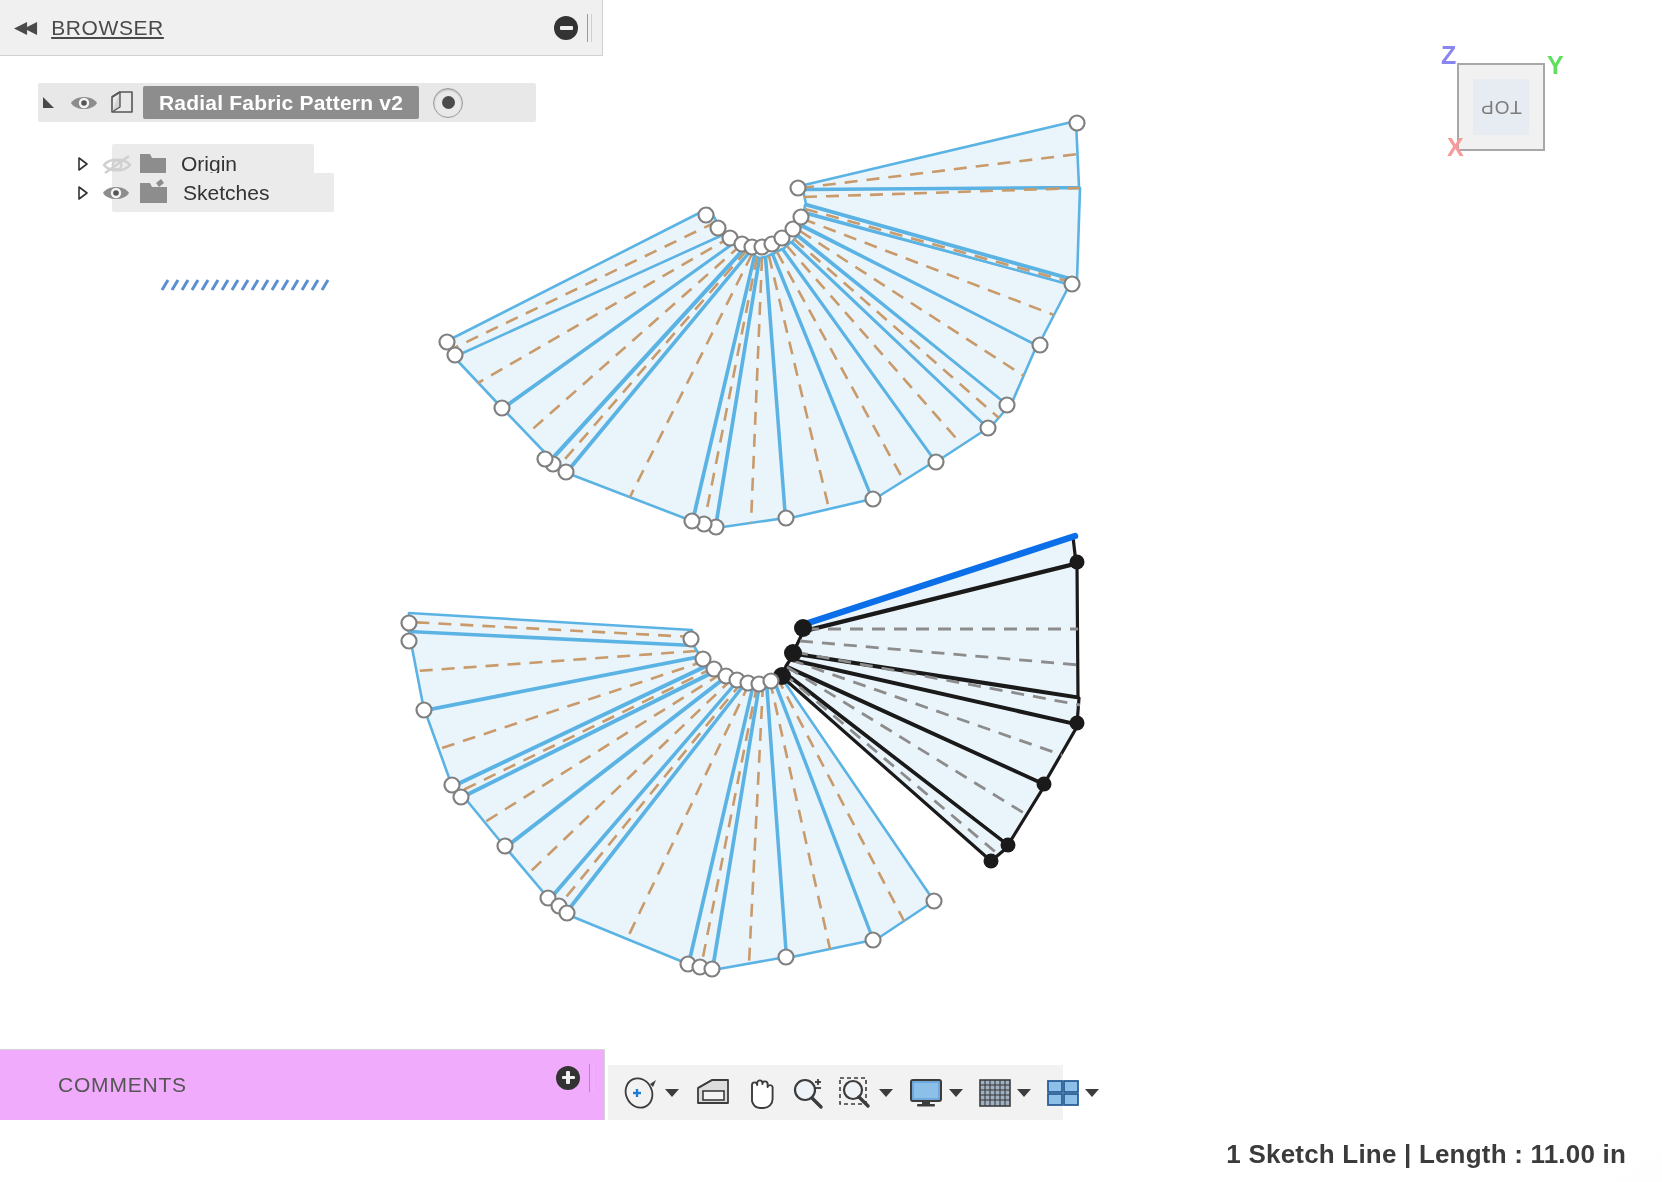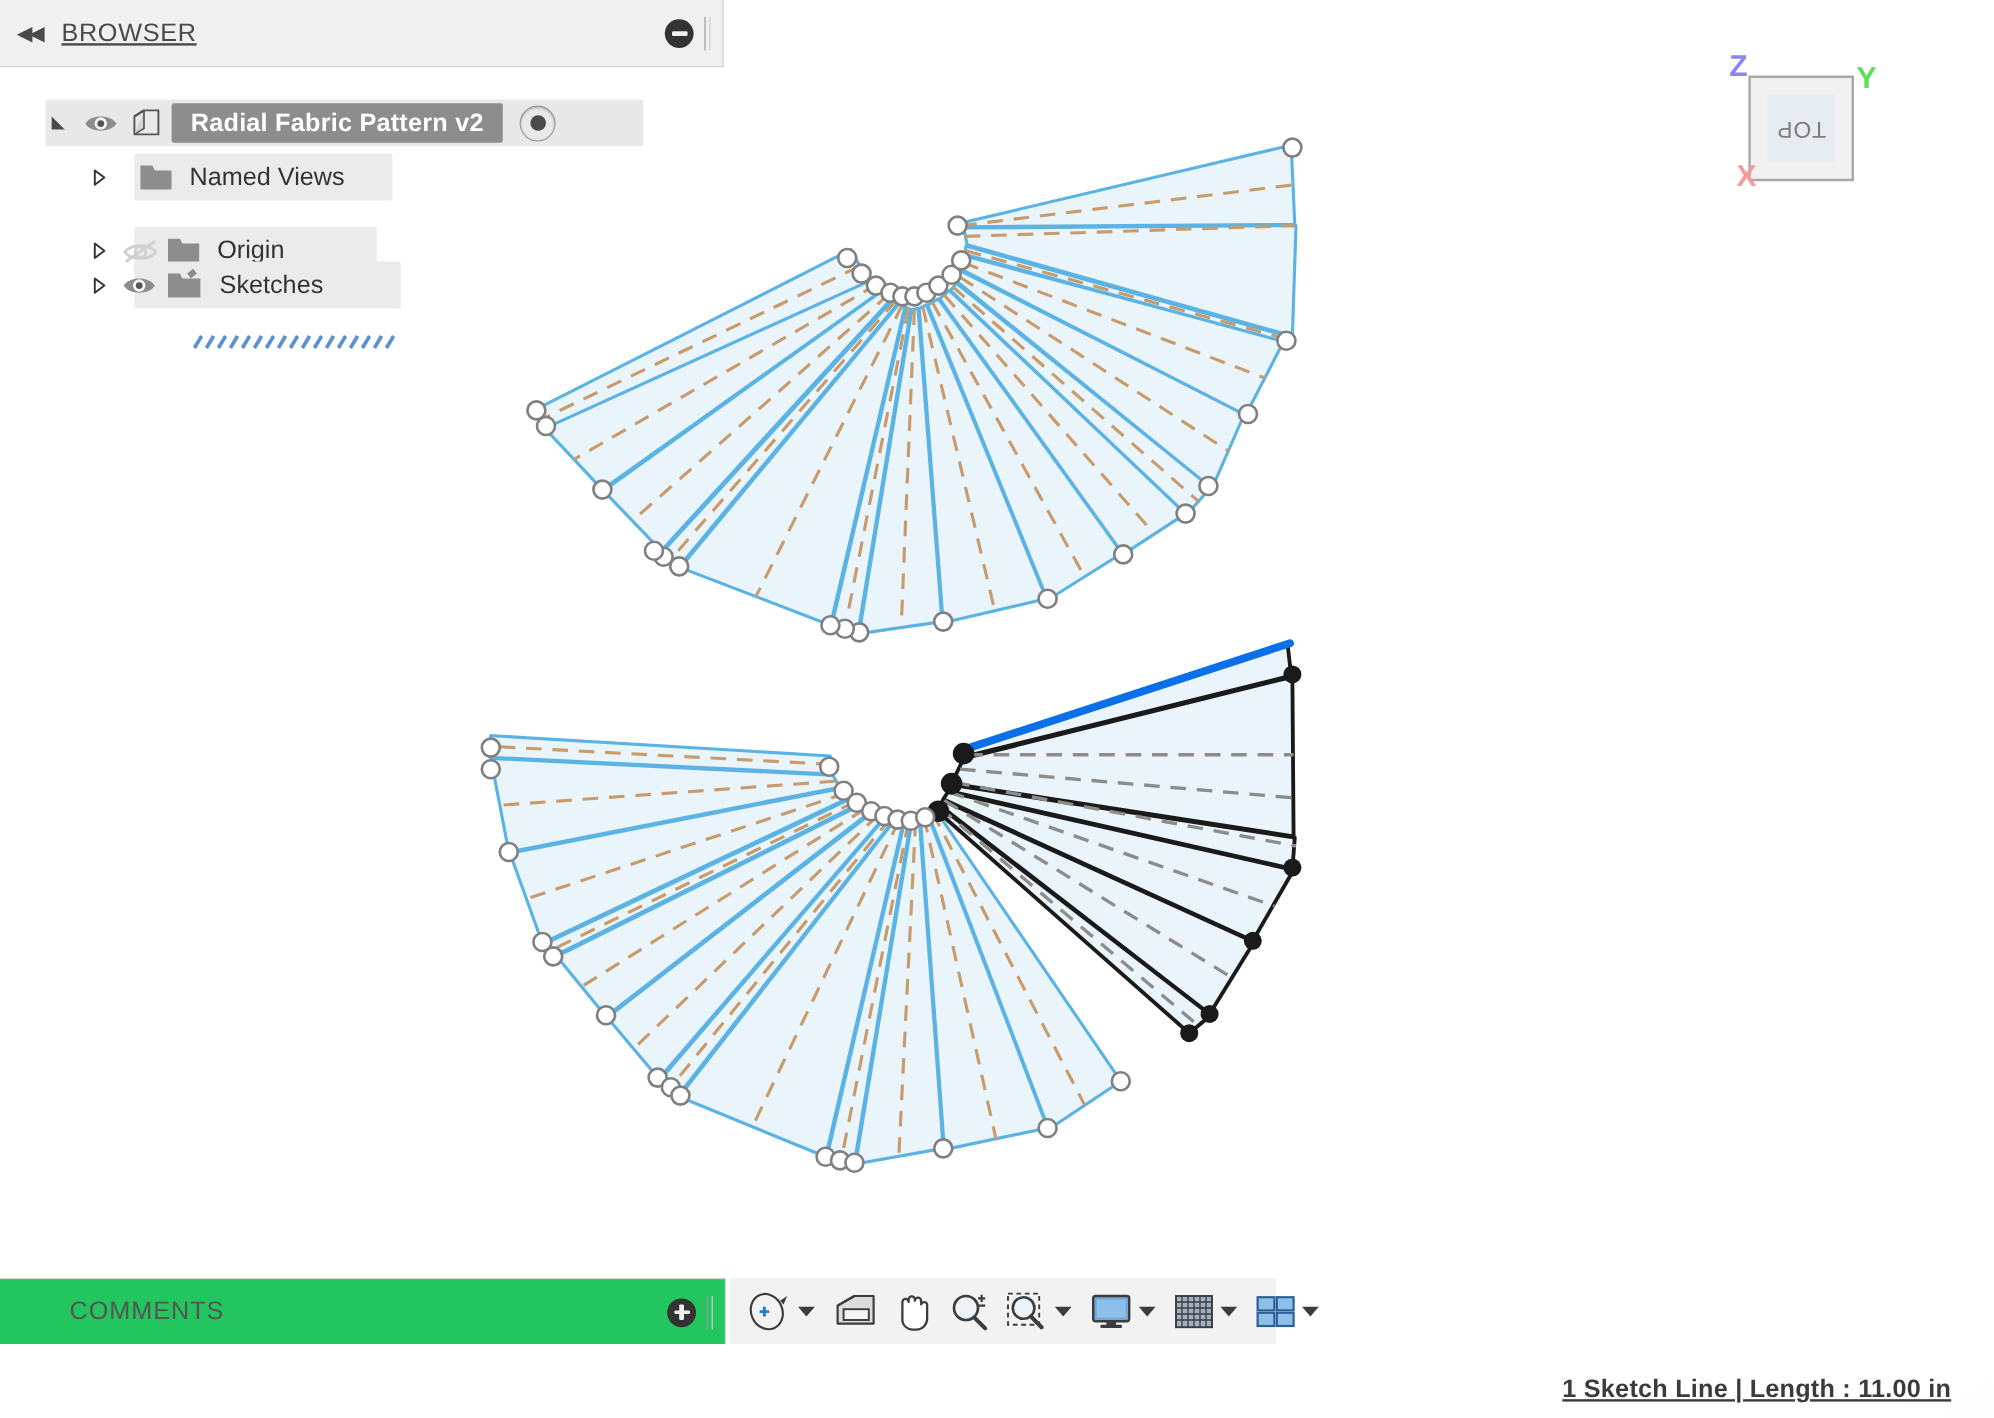--- a/index.html
+++ b/index.html
@@ -59,42 +59,41 @@
   }
   .radio-outer{
     width:28px;height:28px;border-radius:50%;background:#e9e9e9;
     border:1.5px solid #9a9a9a;display:flex;align-items:center;justify-content:center;
     box-shadow:inset 0 1px 2px rgba(0,0,0,.25);
   }
   .radio-inner{width:13px;height:13px;border-radius:50%;background:#4b4b4b;}
 
   
   #comments-bar{
-    position:absolute;left:0;bottom:62px;width:605px;height:55px;
-    background:#22c55e;border:1px solid #d4d4d4;border-left:none;border-bottom:none;
+    position:absolute;left:0;bottom:62px;width:605px;height:71px;
+    background:#f0abfc;border:1px solid #d4d4d4;border-left:none;border-bottom:none;
     box-sizing:border-box;display:flex;align-items:center;
   }
   #comments-label{margin-left:58px;font-size:21px;color:#555;letter-spacing:.8px;}
   #comments-right{position:absolute;right:10px;top:0;height:55px;display:flex;align-items:center;gap:9px;}
 
   #nav-toolbar{
     position:absolute;left:608px;bottom:62px;height:55px;width:455px;
     background:#f2f2f2;display:flex;align-items:center;gap:0px;padding-left:6px;
     box-sizing:border-box;
   }
   .tb-item{display:flex;align-items:center;height:55px;padding:0 6px;cursor:default;}
   .caret{
     width:0;height:0;border-left:7px solid transparent;border-right:7px solid transparent;
     border-top:8px solid #3c3c3c;margin-left:5px;margin-right:3px;
   }
 
   #status-text{
-    position:absolute;right:36px;bottom:12px;font-size:21px;font-weight:bold;color:#3b3b3b;
+    position:absolute;right:36px;bottom:12px;font-size:26px;font-weight:bold;color:#3b3b3b;
     letter-spacing:.2px;
-    text-decoration:underline;
   }
 
   
   #viewcube{position:absolute;left:1425px;top:45px;width:132px;height:120px;}
   .vc-face{
     position:absolute;left:32px;top:18px;width:88px;height:88px;
     background:#f1f1f1;border:2px solid #a8a8a8;box-sizing:border-box;
     display:flex;align-items:center;justify-content:center;
   }
   .vc-inner{
@@ -338,35 +337,20 @@
         <div class="namechip" style="margin-left:6px;">
           <span class="label white">Radial Fabric Pattern v2</span>
         </div>
         <div class="radio-outer" style="margin-left:14px;">
           <div class="radio-inner"></div>
         </div>
       </div>
     </div>
 
 
-    <div class="tree-row">
-      <div class="tw shade" style="left:112px;width:215px;">
-        <span class="tri-closed" style="margin-left:-36px;">
-          <svg width="13" height="16" viewBox="0 0 13 16">
-            <path d="M3,2 L11,8 L3,14 Z" fill="#ffffff" stroke="#333" stroke-width="1.6" stroke-linejoin="round"></path>
-          </svg>
-        </span>
-        <span style="margin-left:25px;display:flex;">
-          <svg width="32" height="28" viewBox="0 0 32 28">
-            <path d="M3,4 L13,4 L15,8 L29,8 L29,24 L3,24 Z" fill="#8d8d8d"></path>
-          </svg>
-        </span>
-        <span class="label" style="margin-left:12px;">Named Views</span>
-      </div>
-    </div>
 
     <div class="tree-row">
       <div class="tw shade" style="left:112px;width:202px;margin-top:32px;">
         <span class="tri-closed" style="margin-left:-36px;">
           <svg width="13" height="16" viewBox="0 0 13 16">
             <path d="M3,2 L11,8 L3,14 Z" fill="#ffffff" stroke="#333" stroke-width="1.6" stroke-linejoin="round"></path>
           </svg>
         </span>
         <span class="eye" style="margin-left:12px;">
           <svg width="32" height="24" viewBox="0 0 32 24">

